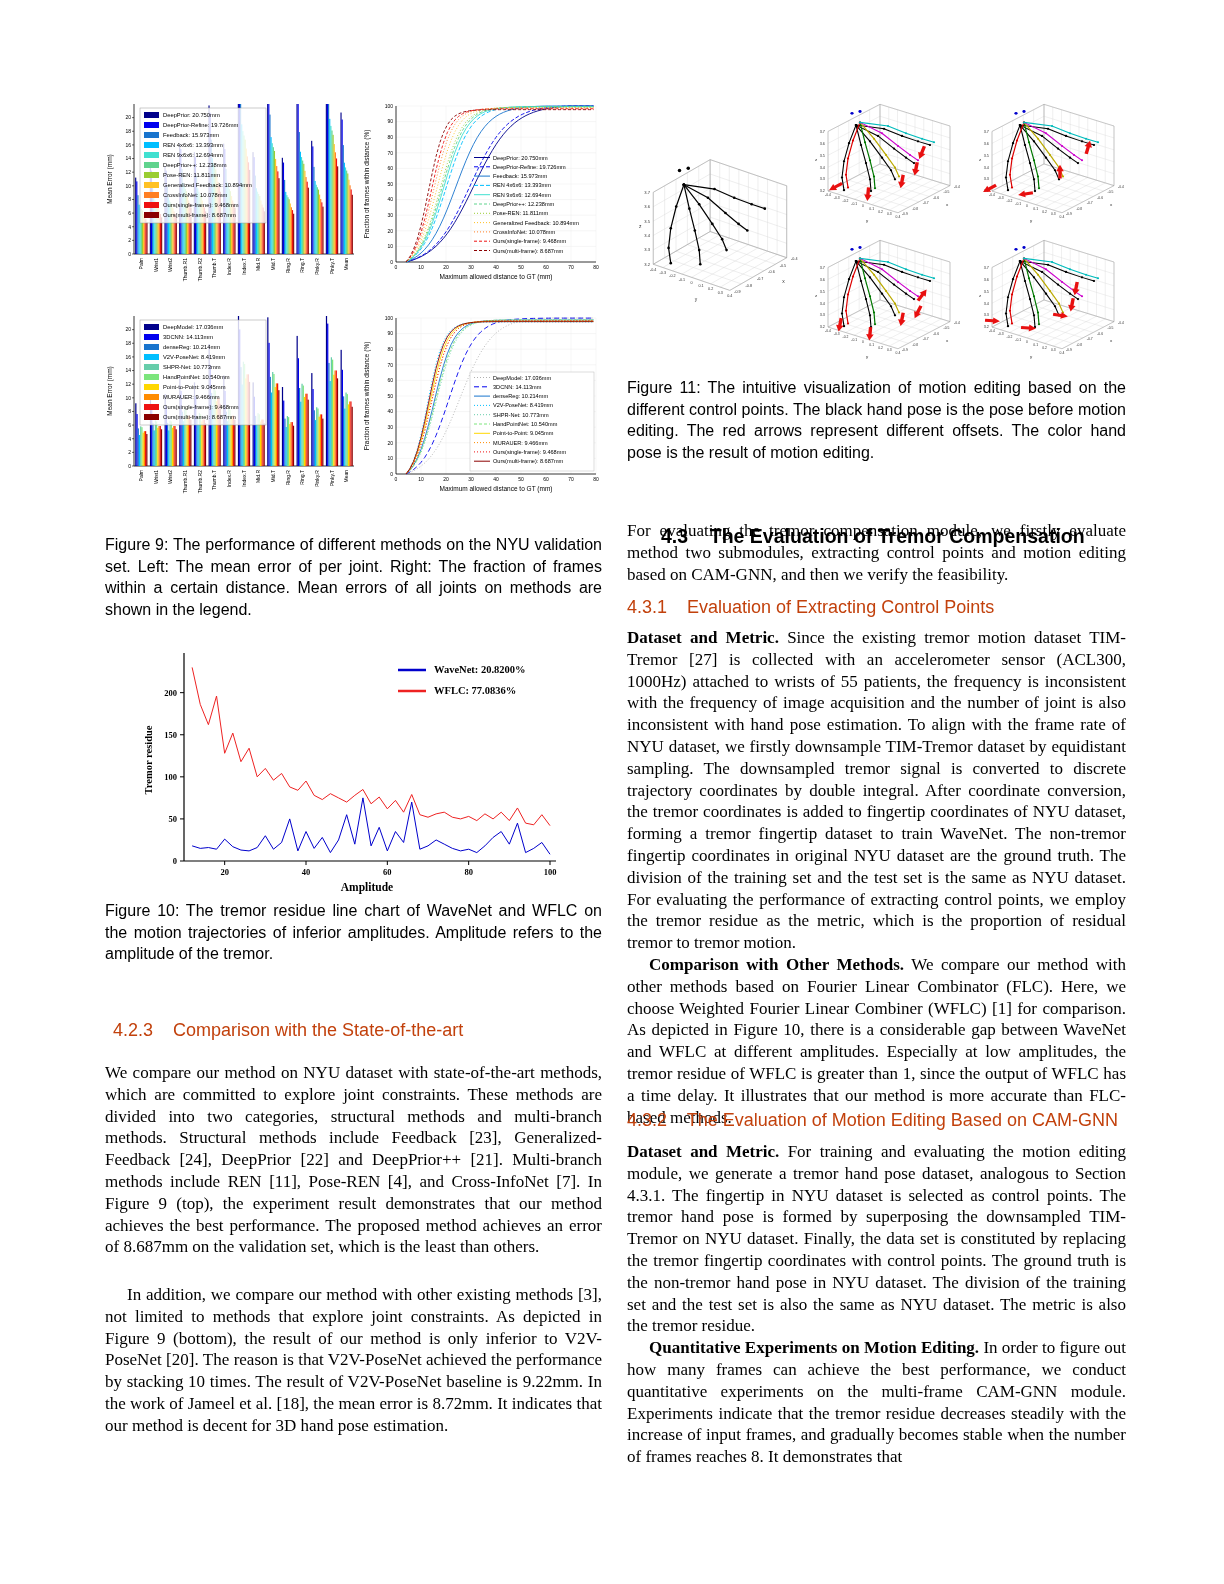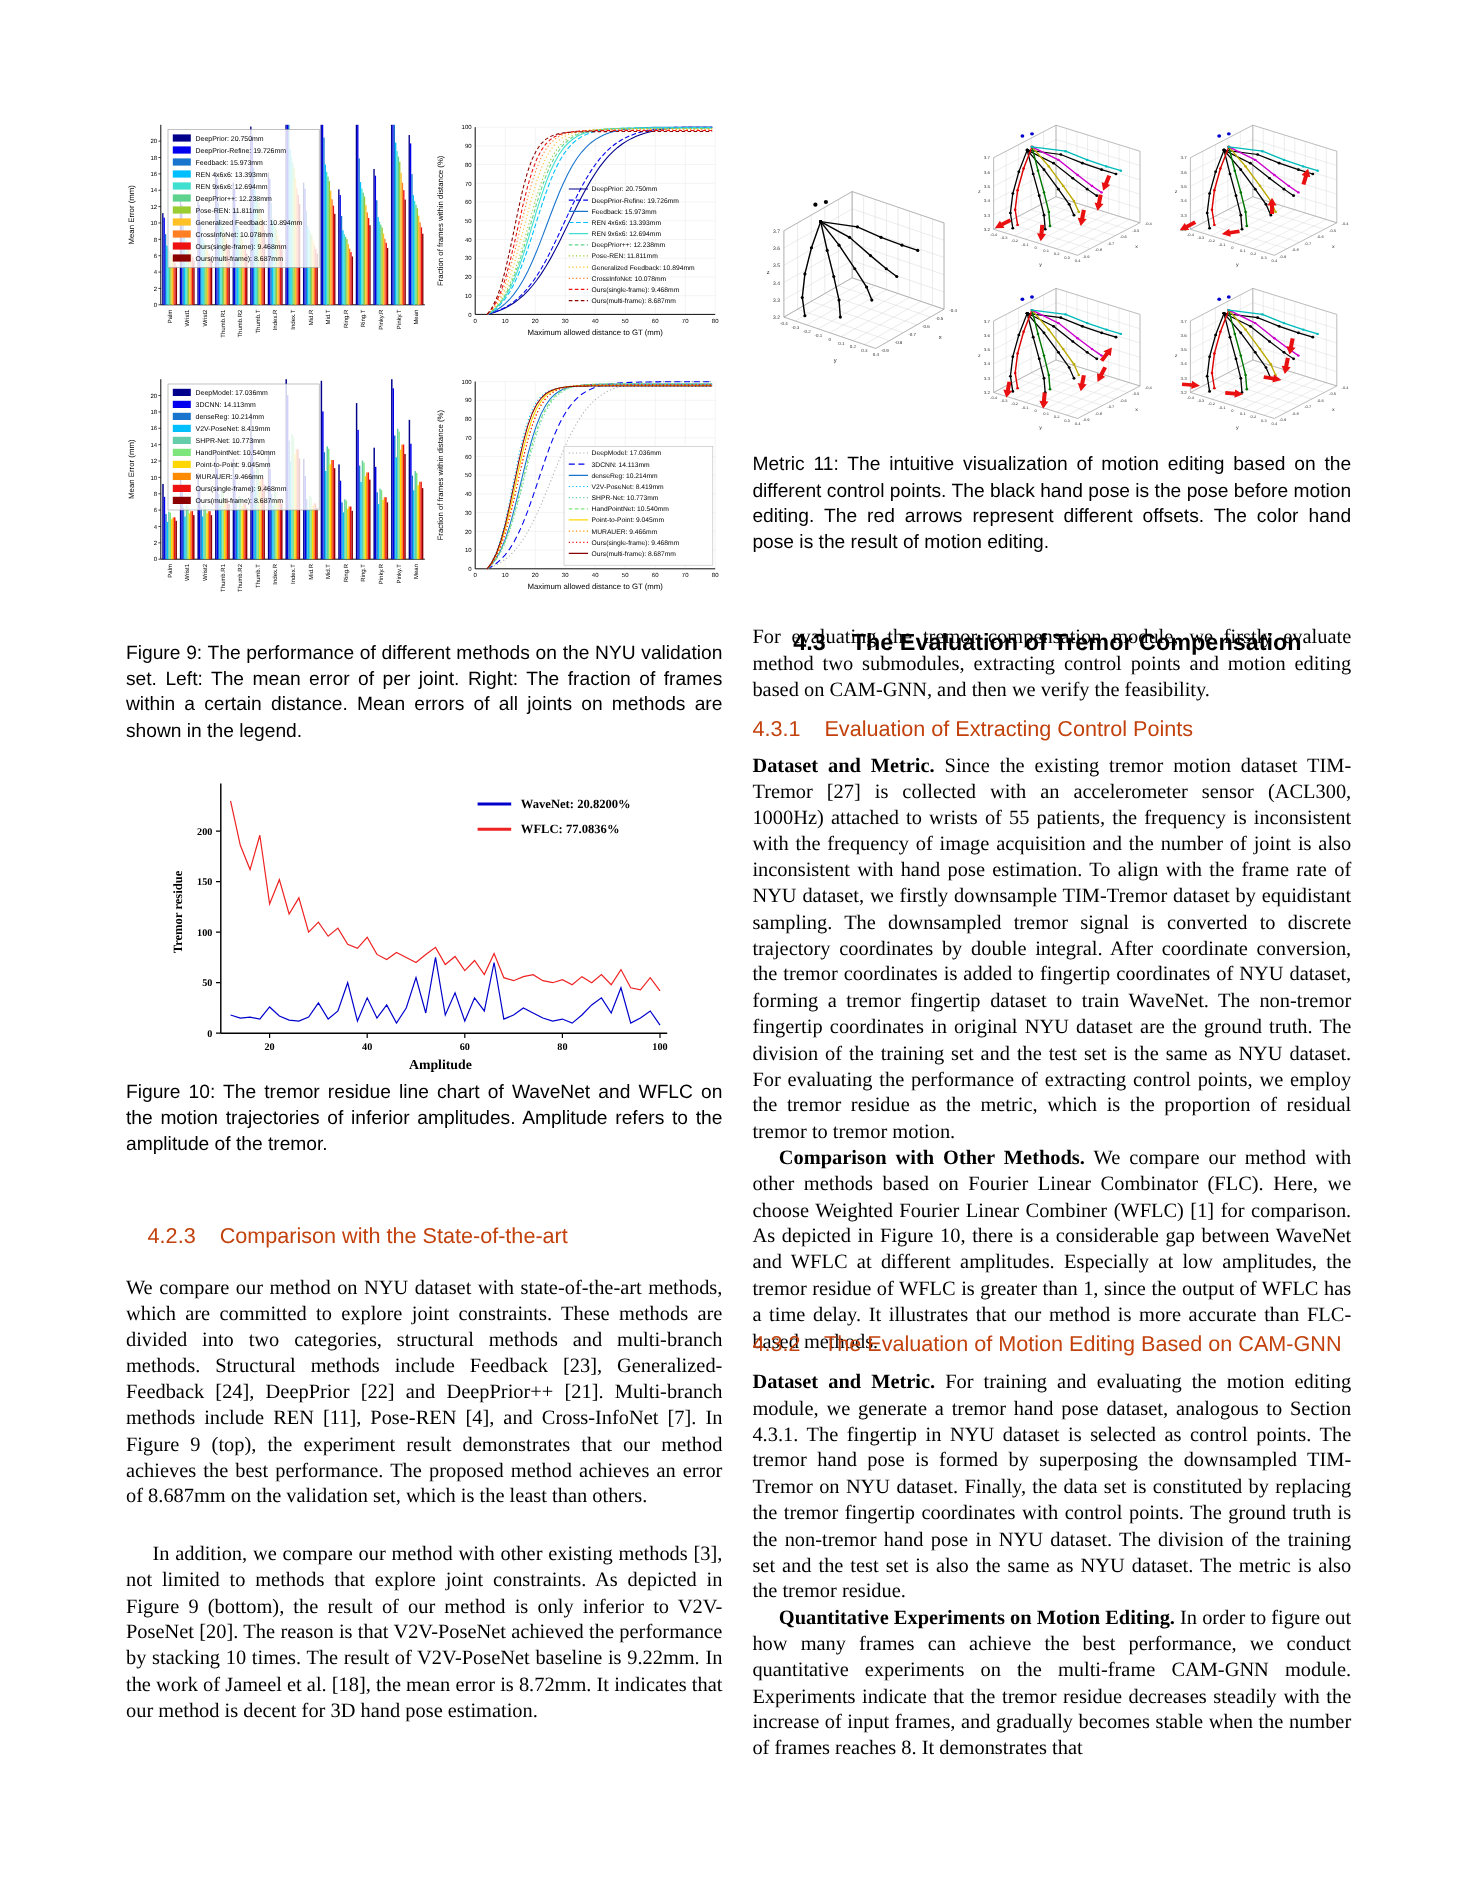--- a/index.html
+++ b/index.html
@@ -649,21 +649,21 @@
       <polyline points="60.13333333333333,22.416666666666657 68.26666666666667,59.44999999999999 76.4,79.64999999999998 84.53333333333333,51.03333333333333 92.66666666666666,108.26666666666667 100.8,88.06666666666668 108.93333333333334,116.68333333333334 117.06666666666666,103.21666666666667 125.2,131.83333333333331 133.33333333333331,123.41666666666667 141.46666666666667,135.2 149.6,128.46666666666667 157.73333333333332,141.93333333333334 165.86666666666667,145.3 174,136.04166666666669 182.13333333333333,150.35 190.26666666666665,154.55833333333334 198.4,148.66666666666669 206.53333333333333,152.875 214.66666666666666,157.08333333333331 222.8,150.35 230.93333333333334,144.45833333333331 239.06666666666666,158.76666666666665 247.2,152.03333333333333 255.33333333333334,163.81666666666666 263.46666666666664,155.4 271.6,167.18333333333334 279.73333333333335,149.50833333333333 287.8666666666667,169.70833333333334 296,172.23333333333335 304.1333333333333,168.86666666666667 312.26666666666665,167.18333333333334 320.4,172.23333333333335 328.5333333333333,173.91666666666666 336.6666666666667,171.39166666666665 344.8,175.6 352.93333333333334,168.86666666666667 361.06666666666666,173.91666666666666 369.2,167.18333333333334 377.3333333333333,175.6 385.46666666666664,162.975 393.6,178.125 401.73333333333335,179.80833333333334 409.8666666666667,169.70833333333334 418,180.65" fill="none" stroke="#ee2222" stroke-width="1"></polyline>
       <line x1="266" y1="25" x2="294" y2="25" stroke="#0000cc" stroke-width="2.5"></line>
       <text x="302" y="28" font-size="10.5" fill="#000" font-family="Liberation Serif, serif" font-weight="bold">WaveNet: 20.8200%</text>
       <line x1="266" y1="46" x2="294" y2="46" stroke="#ee2222" stroke-width="2.5"></line>
       <text x="302" y="49" font-size="10.5" fill="#000" font-family="Liberation Serif, serif" font-weight="bold">WFLC: 77.0836%</text>
     </svg>
 </div>
 
 <div class="block caption" style="left:105px;top:900px;width:497px;">Figure 10: The tremor residue line chart of WaveNet and WFLC on the motion trajectories of inferior amplitudes. Amplitude refers to the amplitude of the tremor.</div>
 
-<div class="block h3" style="left:123px;top:1020px;width:497px;">4.2.3    Comparison with the State-of-the-art</div>
+<div class="block h3" style="left:113px;top:1020px;width:497px;">4.2.3    Comparison with the State-of-the-art</div>
 
 <div class="block body-text" style="left:105px;top:1062px;width:497px;">
   <p>We compare our method on NYU dataset with state-of-the-art methods, which are committed to explore joint constraints. These methods are divided into two categories, structural methods and multi-branch methods. Structural methods include Feedback [23], Generalized-Feedback [24], DeepPrior [22] and DeepPrior++ [21]. Multi-branch methods include REN [11], Pose-REN [4], and Cross-InfoNet [7]. In Figure 9 (top), the experiment result demonstrates that our method achieves the best performance. The proposed method achieves an error of 8.687mm on the validation set, which is the least than others.</p>
 </div>
 <div class="block body-text" style="left:105px;top:1284px;width:497px;">
   <p class="ind">In addition, we compare our method with other existing methods [3], not limited to methods that explore joint constraints. As depicted in Figure 9 (bottom), the result of our method is only inferior to V2V-PoseNet [20]. The reason is that V2V-PoseNet achieved the performance by stacking 10 times. The result of V2V-PoseNet baseline is 9.22mm. In the work of Jameel et al. [18], the mean error is 8.72mm. It indicates that our method is decent for 3D hand pose estimation.</p>
 </div>
 
 <div class="block" id="fig11" style="left:627px;top:95px;width:501px;height:272px;">
   <svg id="hand-large" width="178" height="158" viewBox="0 0 160 145" preserveAspectRatio="none">
@@ -1347,21 +1347,21 @@
         <circle cx="130" cy="49" r="1.1" fill="#00bbbb"></circle>
         <path d="M -7 -1.7 L 1 -1.7 L 1 -3.8 L 8 0 L 1 3.8 L 1 1.7 L -7 1.7 Z" fill="#e81010" transform="translate(108 60) rotate(100)"></path>
         <path d="M -7 -1.7 L 1 -1.7 L 1 -3.8 L 8 0 L 1 3.8 L 1 1.7 L -7 1.7 Z" fill="#e81010" transform="translate(104 78) rotate(100)"></path>
         <path d="M -7 -1.7 L 1 -1.7 L 1 -3.8 L 8 0 L 1 3.8 L 1 1.7 L -7 1.7 Z" fill="#e81010" transform="translate(24 96) rotate(5)"></path>
         <path d="M -7 -1.7 L 1 -1.7 L 1 -3.8 L 8 0 L 1 3.8 L 1 1.7 L -7 1.7 Z" fill="#e81010" transform="translate(60 104) rotate(5)"></path>
         <path d="M -7 -1.7 L 1 -1.7 L 1 -3.8 L 8 0 L 1 3.8 L 1 1.7 L -7 1.7 Z" fill="#e81010" transform="translate(92 90) rotate(10)"></path>
       </svg>
   </div>
 </div>
 
-<div class="block caption" style="left:627px;top:377px;width:499px;">Metric 11: The intuitive visualization of motion editing based on the different control points. The black hand pose is the pose before motion editing. The red arrows represent different offsets. The color hand pose is the result of motion editing.</div>
+<div class="block caption" style="left:627px;top:377px;width:499px;">Figure 11: The intuitive visualization of motion editing based on the different control points. The black hand pose is the pose before motion editing. The red arrows represent different offsets. The color hand pose is the result of motion editing.</div>
 
 <div class="block h2" style="left:661px;top:490px;width:499px;margin-top:35px;">4.3    The Evaluation of Tremor Compensation</div>
 
 <div class="block body-text" style="left:627px;top:520px;width:499px;">
   <p>For evaluating the tremor compensation module, we firstly evaluate method two submodules, extracting control points and motion editing based on CAM-GNN, and then we verify the feasibility.</p>
 </div>
 
 <div class="block h3" style="left:627px;top:597px;width:499px;">4.3.1    Evaluation of Extracting Control Points</div>
 
 <div class="block body-text" style="left:627px;top:627px;width:499px;">

